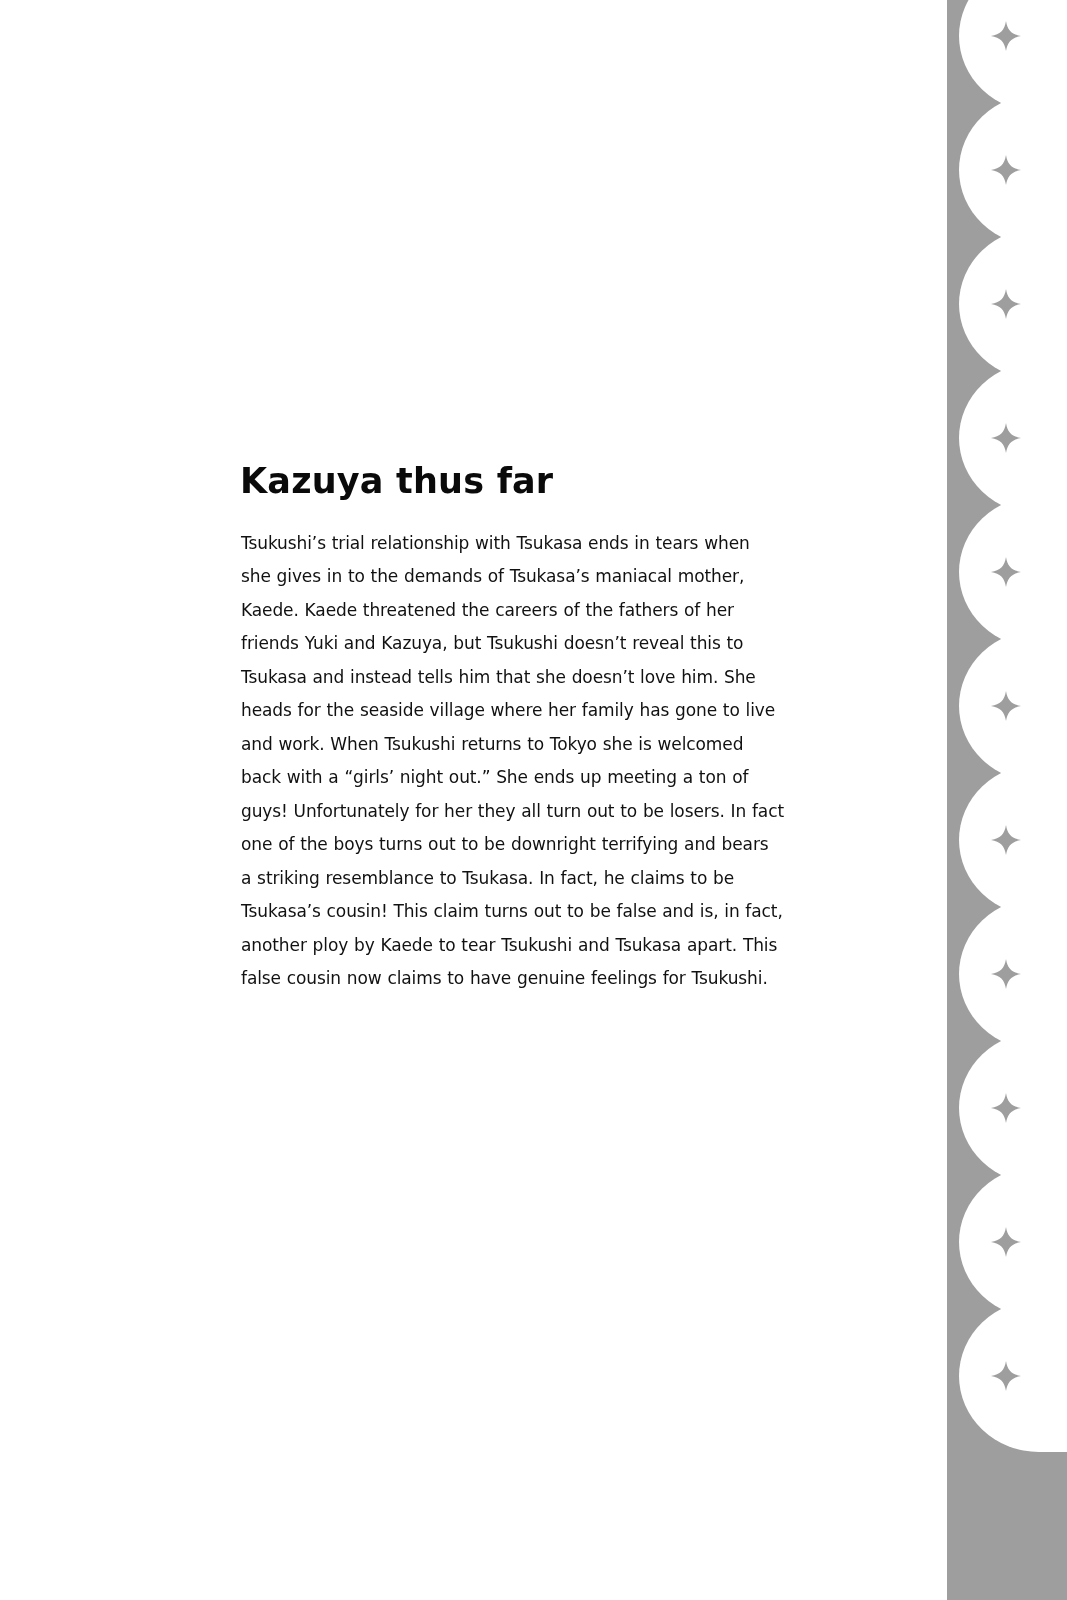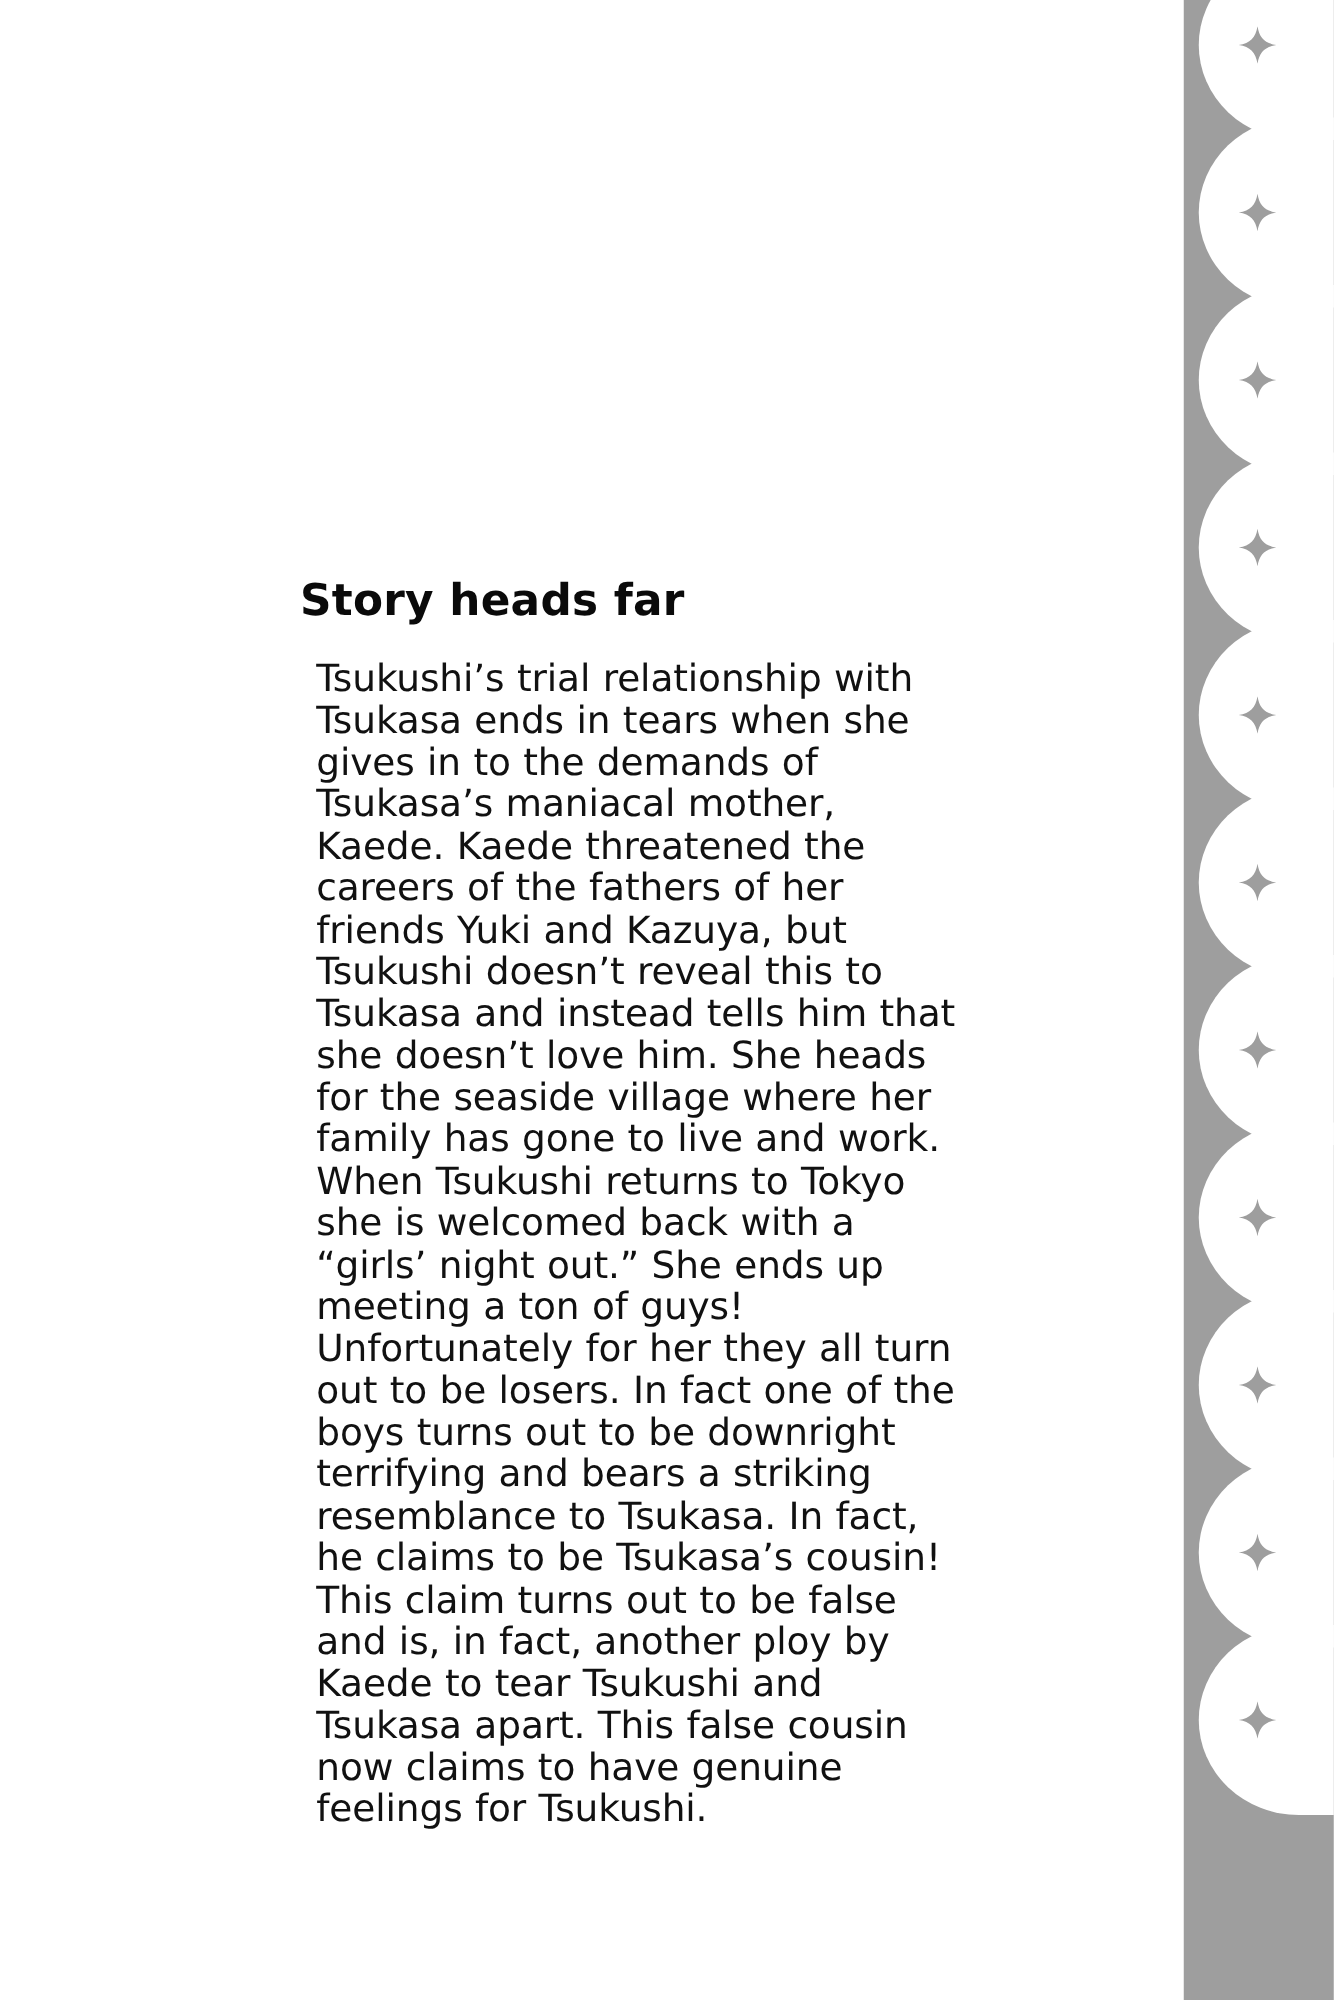--- a/index.html
+++ b/index.html
@@ -63,24 +63,24 @@
     font-family: "DejaVu Sans", sans-serif;
     font-weight: bold;
     font-size: 35px;
     letter-spacing: 0.2px;
     color: #0a0a0a;
     margin: 0 0 26px 0;
     line-height: 1.1;
   }
   .story-body {
     font-family: "DejaVu Sans", sans-serif;
-    font-size: 30px;
+    font-size: 17px;
     line-height: 33.5px;
     color: #111111;
-    margin: 13px;
+    margin: 1px;
     letter-spacing: -0.1px;
     word-spacing: 0.5px;
   }
 </style>
 </head>
 <body>
 
 <div class="deco-band">
   <div class="scallop-col" id="scallop-col">
       <div class="scallop" style="top: -40px;">
@@ -157,15 +157,15 @@
         <span class="spark">
           <svg viewBox="0 0 24 24" aria-hidden="true">
             <path d="M12 0 C13.2 7.4 16.6 10.8 24 12 C16.6 13.2 13.2 16.6 12 24 C10.8 16.6 7.4 13.2 0 12 C7.4 10.8 10.8 7.4 12 0 Z" fill="currentColor"></path>
           </svg>
         </span>
       </div>
     </div>
 </div>
 
 <div class="content">
-  <h1 class="story-title">Story heads far</h1>
+  <h1 class="story-title">Kazuya thus far</h1>
   <p class="story-body">Tsukushi’s trial relationship with Tsukasa ends in tears when she gives in to the demands of Tsukasa’s maniacal mother, Kaede. Kaede threatened the careers of the fathers of her friends Yuki and Kazuya, but Tsukushi doesn’t reveal this to Tsukasa and instead tells him that she doesn’t love him. She heads for the seaside village where her family has gone to live and work. When Tsukushi returns to Tokyo she is welcomed back with a “girls’ night out.” She ends up meeting a ton of guys! Unfortunately for her they all turn out to be losers. In fact one of the boys turns out to be downright terrifying and bears a striking resemblance to Tsukasa. In fact, he claims to be Tsukasa’s cousin! This claim turns out to be false and is, in fact, another ploy by Kaede to tear Tsukushi and Tsukasa apart. This false cousin now claims to have genuine feelings for Tsukushi.</p>
 </div>
 
 </body></html>

